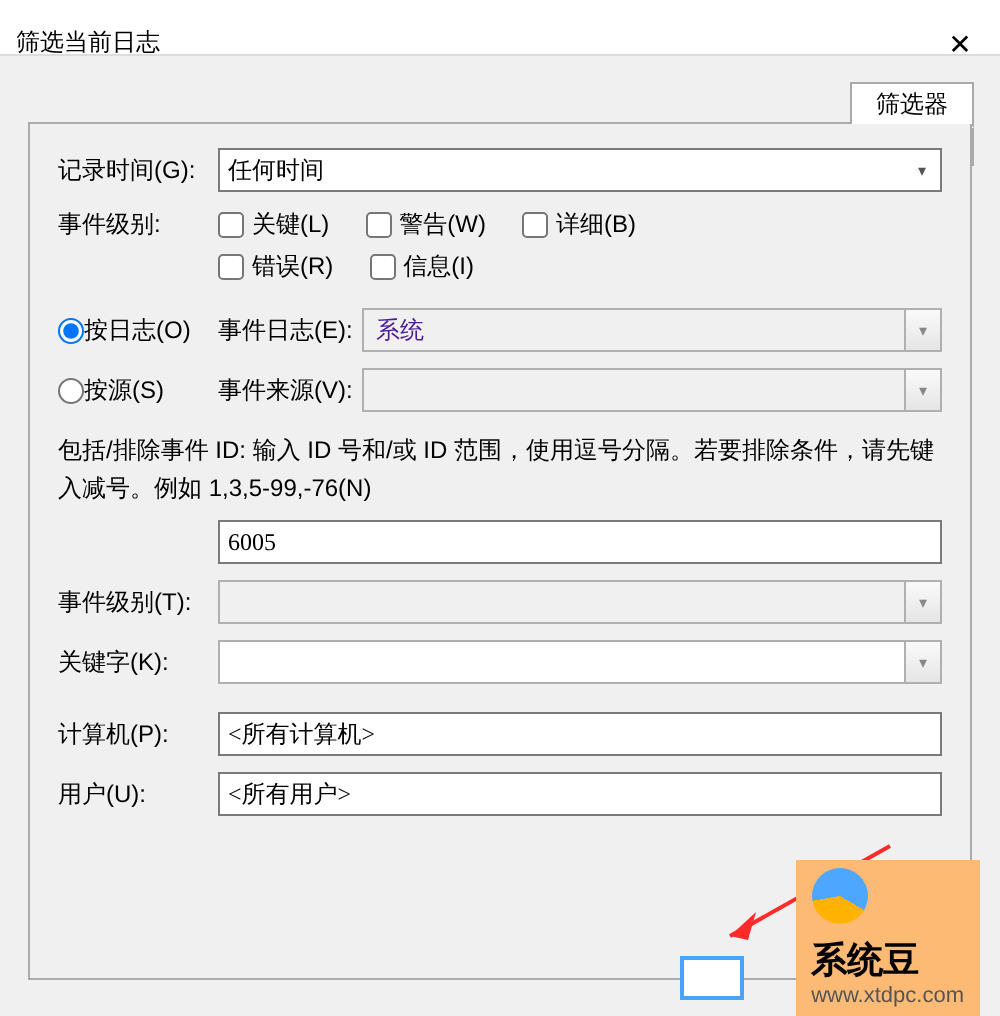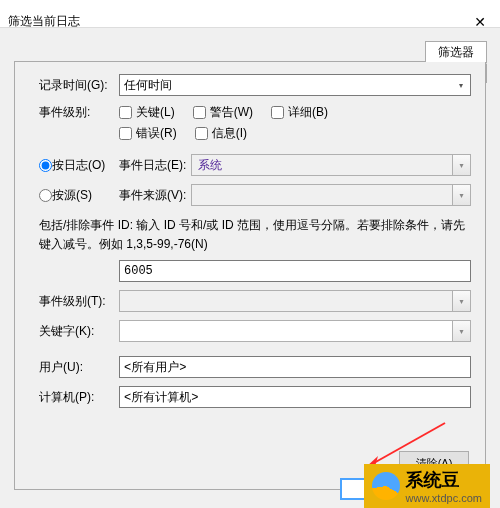--- a/index.html
+++ b/index.html
@@ -59,21 +59,21 @@
     cursor: default;
   }
   .tab.active {
     background: #fff;
     border-bottom: 1px solid #fff;
   }
   .pane {
     border: 1px solid #aaa;
     border-top: none;
     margin: 0 6px;
-    padding: 12px 14px 14px 24px;
+    padding: 12px 14px 14px 14px;
     background: #f0f0f0;
     height: 428px;
     position: relative;
   }
   .row {
     display: flex;
     align-items: center;
     margin-bottom: 8px;
   }
   .row .label {
@@ -82,21 +82,21 @@
     text-align: left;
   }
   .row .field { flex: 1; }
   select, input[type="text"] {
     width: 100%;
     height: 22px;
     border: 1px solid #7a7a7a;
     background: #fff;
     font-size: 12px;
     padding: 0 4px;
-    font-family: Liberation Mono, monospace;
+    font-family: Liberation Serif, serif;
   }
   select:disabled, input:disabled { background: #f0f0f0; }
   .widecombo {
     appearance: none;
     background: #e8e8e8;
     border: 1px solid #adadad;
     padding-right: 18px;
   }
   .combo-wrap { position: relative; width: 100%; }
   .combo-arrow {
@@ -147,25 +147,26 @@
     cursor: default;
   }
   .leftstrip {
     position: absolute;
     left: 0; top: 28px; bottom: 0; width: 4px;
     background: repeating-linear-gradient(#ddd,#ddd 20px,#eee 20px,#eee 40px);
   }
   .wm {
     position: absolute;
     right: 10px; bottom: 0px;
-    display: flex; align-items: center; gap: 6px;
+    display: flex; gap: 6px;
     font-size: 18px; font-weight: bold;
-    background: #eab308;
+    background: #fdba74;
     padding: 4px 8px;
     z-index: 50;
+    flex-direction: column;
   }
   .wm small { display:block; font-size:11px; color:#555; font-weight:normal; }
   .wm .logo {
     width: 28px; height: 28px; border-radius: 50%;
     background: conic-gradient(#4da6ff 0 120deg, #ffb300 120deg 260deg, #4da6ff 260deg 360deg);
   }
   .focusbox {
     position: absolute;
     left: 340px; bottom: 8px;
     width: 32px; height: 22px;
@@ -296,30 +297,30 @@
         <div class="disabled-combo" style="background:#fff;">
           <div class="txt"></div>
           <div class="btn tri">▾</div>
         </div>
       </div>
     </div>
 
     <div style="height:6px;"></div>
 
     <div class="row">
+      <div class="label">计算机(P):</div>
+      <div class="field">
+        <input type="text" value="&lt;所有计算机&gt;" style="">
+      </div>
+    </div>
+
+    <div class="row">
       <div class="label">用户(U):</div>
       <div class="field">
         <input type="text" value="&lt;所有用户&gt;" style="">
-      </div>
-    </div>
-
-    <div class="row">
-      <div class="label">计算机(P):</div>
-      <div class="field">
-        <input type="text" value="&lt;所有计算机&gt;" style="">
       </div>
     </div>
 
     <div class="clear-row">
       <button class="winbtn">清除(A)</button>
     </div>
   </div>
 
   <svg class="arrow" viewBox="0 0 100 60">
     <line x1="95" y1="5" x2="15" y2="50" stroke="#ff2a2a" stroke-width="2"></line>

